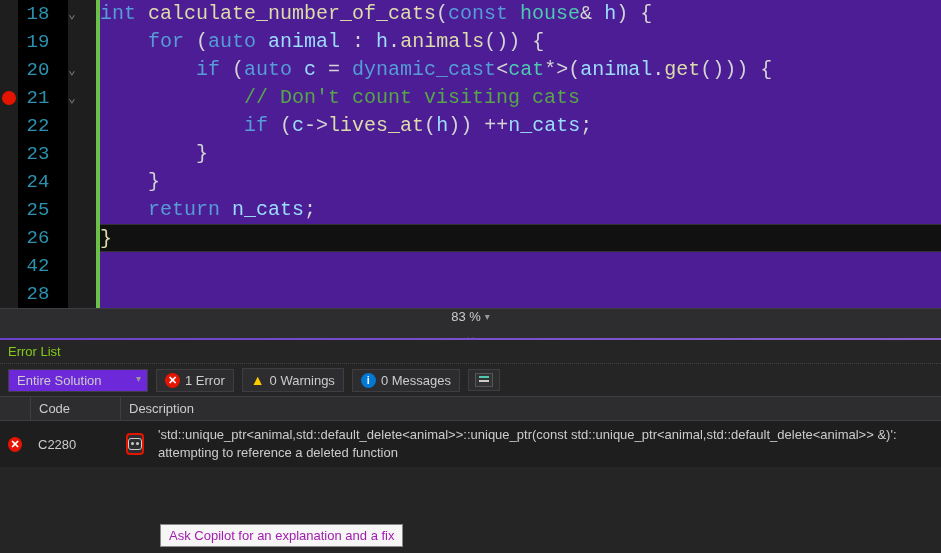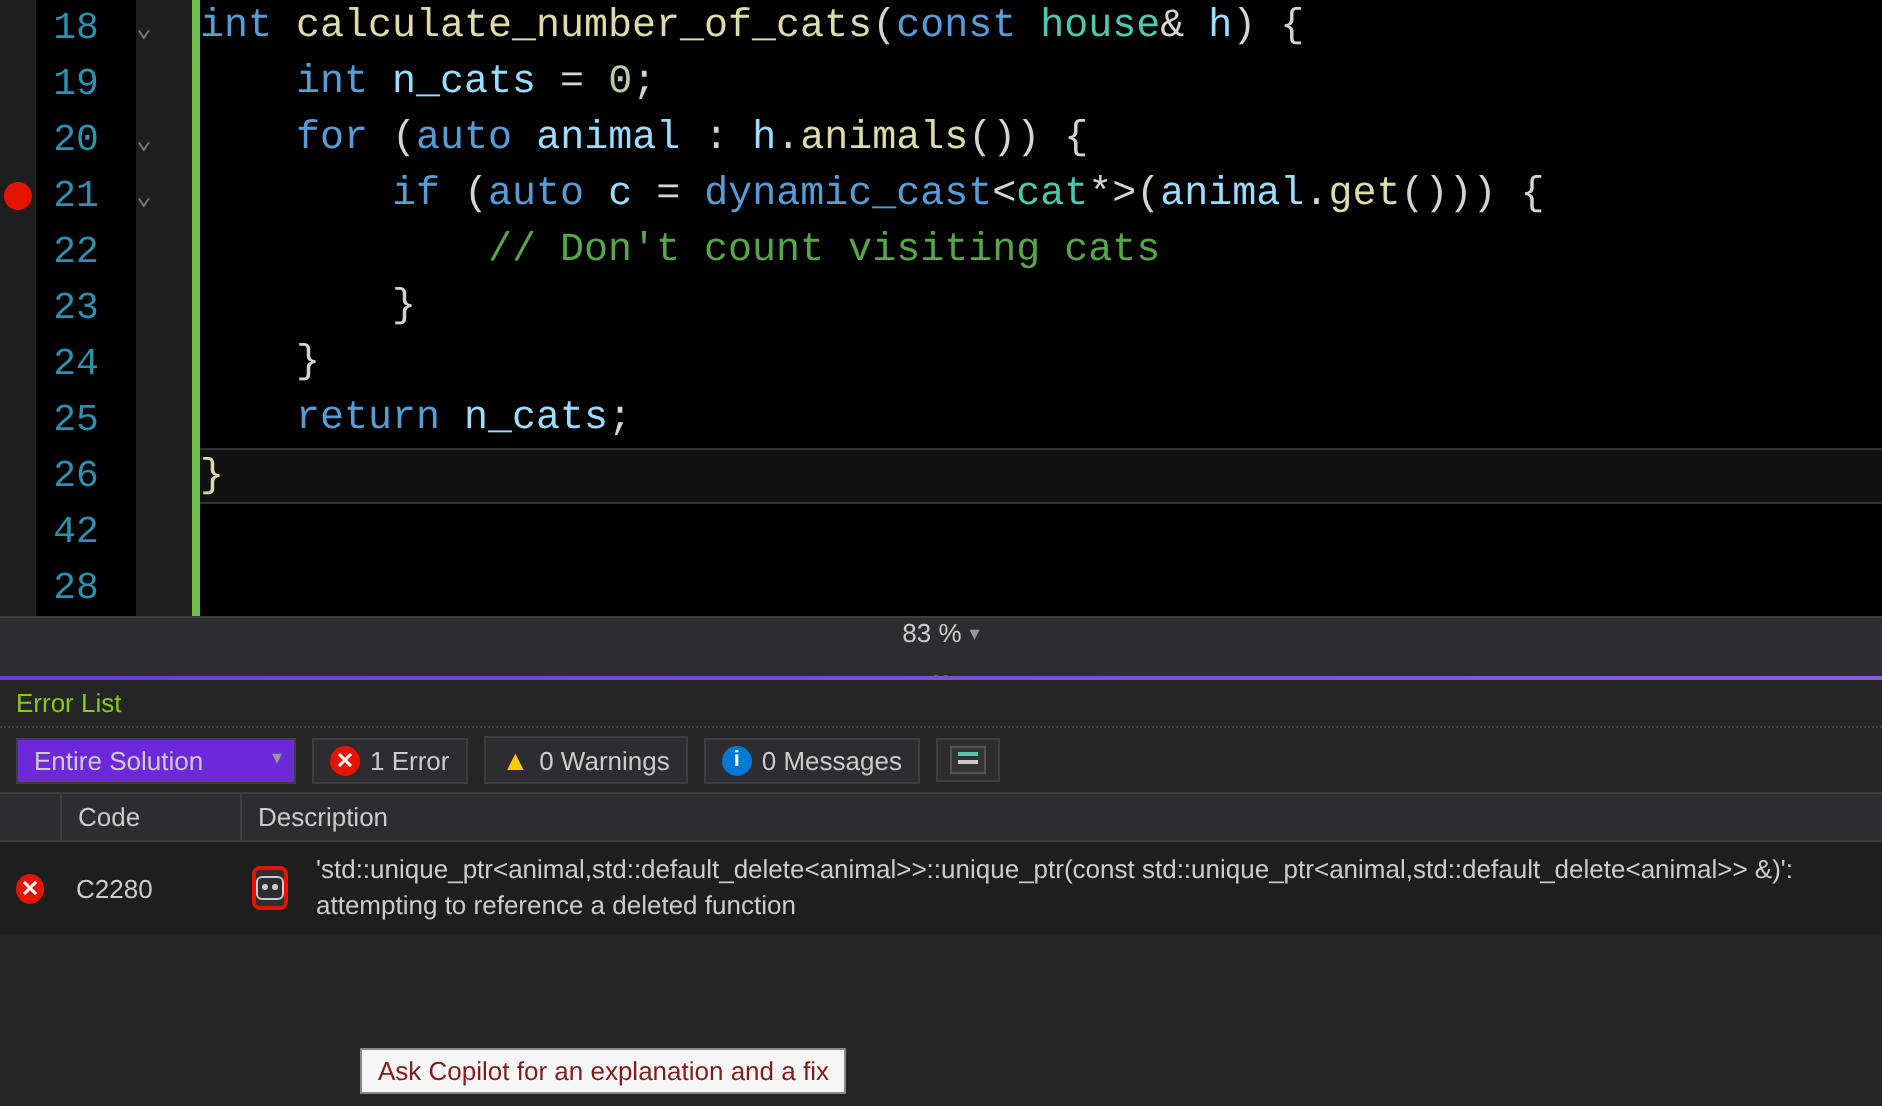--- a/index.html
+++ b/index.html
@@ -64,21 +64,21 @@
   font-size: 13px;
 }
 .change-bar {
   width: 4px;
   background: #6cc04a;
 }
 .code-col {
   flex: 1;
   font-size: 20px;
   line-height: 28px;
-  background: #000000;
+  background: #4c1d95;
 }
 .code-row {
   height: 28px;
   white-space: pre;
   position: relative;
 }
 .code-row.current {
   background: #111;
   box-sizing: border-box;
   border-top: 1px solid #333;
@@ -194,25 +194,25 @@
 }
 .copilot-face::before, .copilot-face::after {
   content:''; position:absolute; width:3px;height:3px;background:#ccc;border-radius:50%;
   top:3px;
 }
 .copilot-face::before{left:2px;}
 .copilot-face::after{right:2px;}
 .tooltip {
   position: absolute;
   background: #f6f6f6;
-  color: #7f1d1d;
+  color: #a21caf;
   border: 1px solid #888;
   padding: 3px 8px;
   font-size: 13px;
-  left: 180px;
+  left: 160px;
   bottom: 6px;
   font-family: 'Segoe UI', Tahoma, sans-serif;
   z-index: 10;
 }
 .panel { position: relative; }
 .ic-opt {
   width:18px;height:14px;background:#333;border:1px solid #555;display:inline-block;position:relative;
 }
 .ic-opt::after{content:'';position:absolute;left:3px;top:2px;width:10px;height:2px;background:#4ec9b0;}
 .ic-opt::before{content:'';position:absolute;left:3px;top:6px;width:10px;height:2px;background:#ccc;}
@@ -258,24 +258,24 @@
       <div class="fold-row"></div>
       <div class="fold-row"></div>
       <div class="fold-row"></div>
       <div class="fold-row"></div>
       <div class="fold-row"></div>
       <div class="fold-row"></div>
     </div>
   <div class="change-bar"></div>
   <div class="code-col" id="code-col">
       <div class="code-row"><span class="tok-kw">int </span><span class="tok-func">calculate_number_of_cats</span><span class="tok-paren">(</span><span class="tok-kw">const </span><span class="tok-type">house</span><span class="tok-op">&amp; </span><span class="tok-var">h</span><span class="tok-paren">) {</span></div>
-      <div class="code-row"><span>    </span><span class="tok-kw">int </span><span class="tok-var">n_cats</span><span class="tok-op"> = </span><span class="tok-num">0</span><span class="tok-punc">;</span></div>
       <div class="code-row"><span>    </span><span class="tok-kw">for </span><span class="tok-paren">(</span><span class="tok-kw">auto </span><span class="tok-var">animal</span><span class="tok-op"> : </span><span class="tok-var">h</span><span class="tok-punc">.</span><span class="tok-func">animals</span><span class="tok-paren">()) {</span></div>
       <div class="code-row"><span>        </span><span class="tok-kw">if </span><span class="tok-paren">(</span><span class="tok-kw">auto </span><span class="tok-var">c</span><span class="tok-op"> = </span><span class="tok-kw">dynamic_cast</span><span class="tok-op">&lt;</span><span class="tok-type">cat</span><span class="tok-op">*&gt;(</span><span class="tok-var">animal</span><span class="tok-punc">.</span><span class="tok-func">get</span><span class="tok-paren">())) {</span></div>
       <div class="code-row"><span>            </span><span class="tok-comment">// Don't count visiting cats</span></div>
+      <div class="code-row"><span>            </span><span class="tok-kw">if </span><span class="tok-paren">(</span><span class="tok-var">c</span><span class="tok-op">-&gt;</span><span class="tok-func">lives_at</span><span class="tok-paren">(</span><span class="tok-var">h</span><span class="tok-op">)) ++</span><span class="tok-var">n_cats</span><span class="tok-punc">;</span></div>
       <div class="code-row"><span class="tok-paren">        }</span></div>
       <div class="code-row"><span class="tok-paren">    }</span></div>
       <div class="code-row"><span>    </span><span class="tok-kw">return </span><span class="tok-var">n_cats</span><span class="tok-punc">;</span></div>
       <div class="code-row current"><span class="tok-func">}</span></div>
       <div class="code-row"></div>
     </div>
 </div>
 
 <div class="statusbar">
   <div class="sb-zoom">

